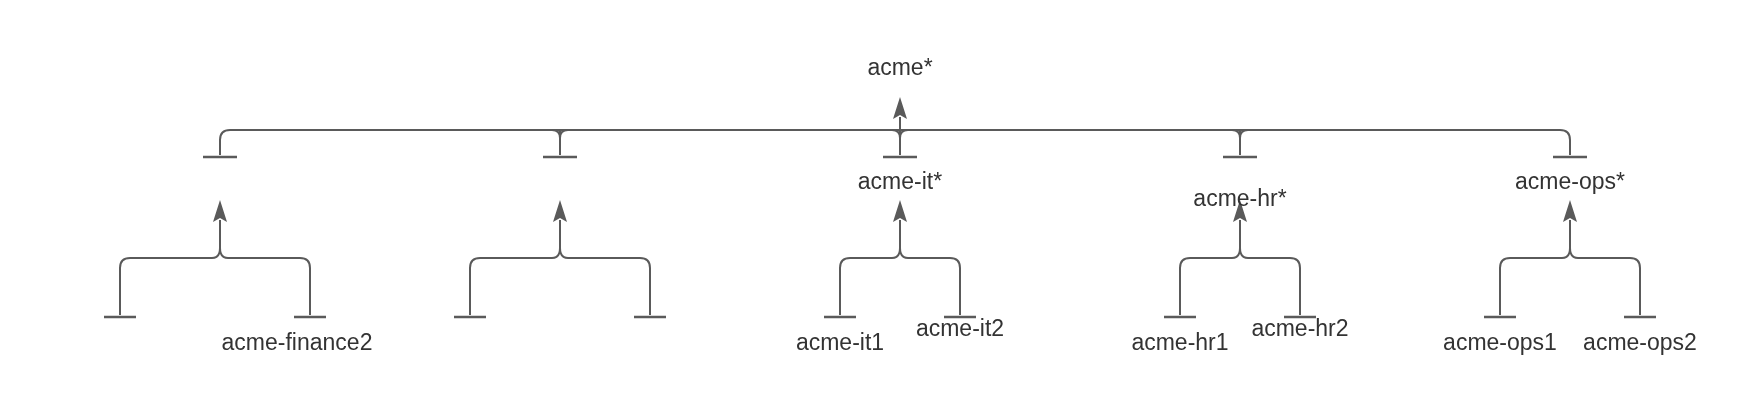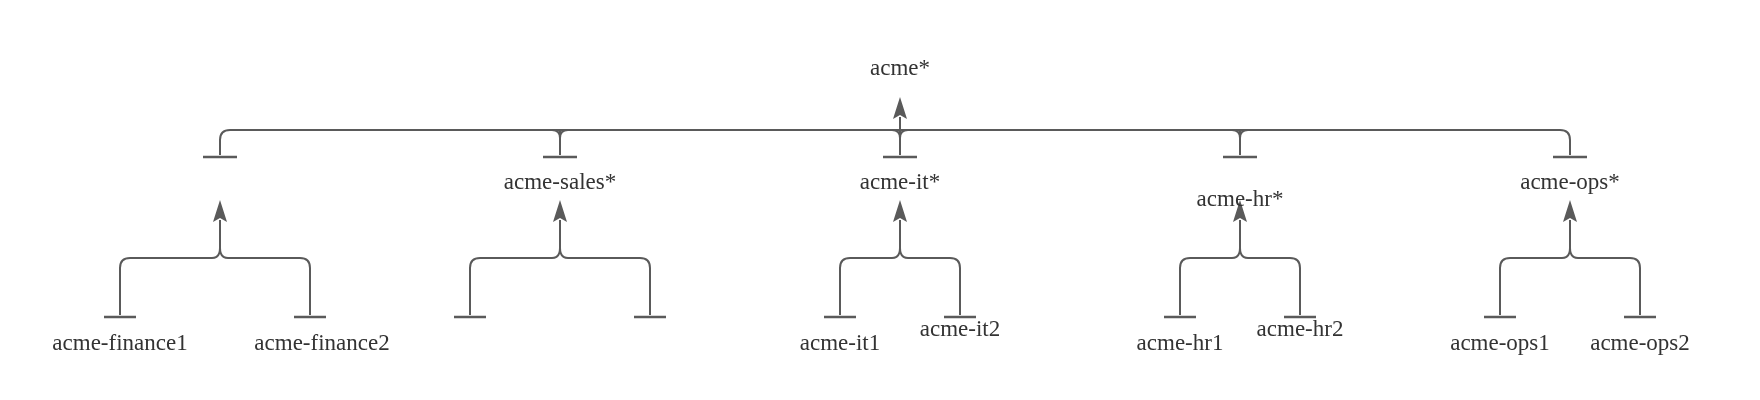--- a/index.html
+++ b/index.html
@@ -5,21 +5,21 @@
   :root{
     --edge:#5a5a5a;
     --text:#333333;
     --bg:#ffffff;
   }
   html,body{margin:0;padding:0;background:var(--bg);}
   .canvas{
     position:relative;
     width:1760px;height:400px;
     background:var(--bg);
-    font-family:Liberation Serif, serif;
+    font-family:Liberation Sans, sans-serif;
     overflow:hidden;
   }
   .edges{position:absolute;left:0;top:0;width:1760px;height:400px;}
   .edges path{fill:none;stroke:var(--edge);stroke-width:2;}
   .edges path.tee{stroke-width:2.5;}
   .edges polygon{fill:var(--edge);stroke:none;}
   .lbl{
     position:absolute;
     transform:translate(-50%,-50%);
     font-size:23px;
@@ -81,26 +81,24 @@
       <path d="M1500 315 V268 Q1500 258 1510 258 H1562 Q1570 258 1570 248"></path>
       <path d="M1640 315 V268 Q1640 258 1630 258 H1578 Q1570 258 1570 248"></path>
       <path d="M1570 220 V250"></path>
       <polygon points="1570,200 1563,222 1570,218 1577,222"></polygon>
       <path class="tee" d="M1484 317 H1516 M1624 317 H1656"></path>
     </g>
   </svg>
 
   <span class="lbl" style="left:900px;top:67px">acme*</span>
 
-  <span class="lbl" style="left:560px;top:181px">acme-sales*</span>
   <span class="lbl" style="left:900px;top:181px">acme-it*</span>
   <span class="lbl" style="left:1240px;top:198px">acme-hr*</span>
   <span class="lbl" style="left:1570px;top:181px">acme-ops*</span>
 
-  <span class="lbl" style="left:120px;top:342px">acme-finance1</span>
-  <span class="lbl" style="left:322px;top:342px">acme-finance2</span>
+  <span class="lbl" style="left:297px;top:342px">acme-finance2</span>
   <span class="lbl" style="left:840px;top:342px">acme-it1</span>
   <span class="lbl" style="left:960px;top:328px">acme-it2</span>
   <span class="lbl" style="left:1180px;top:342px">acme-hr1</span>
   <span class="lbl" style="left:1300px;top:328px">acme-hr2</span>
   <span class="lbl" style="left:1500px;top:342px">acme-ops1</span>
   <span class="lbl" style="left:1640px;top:342px">acme-ops2</span>
 </div>
 
 </body></html>

